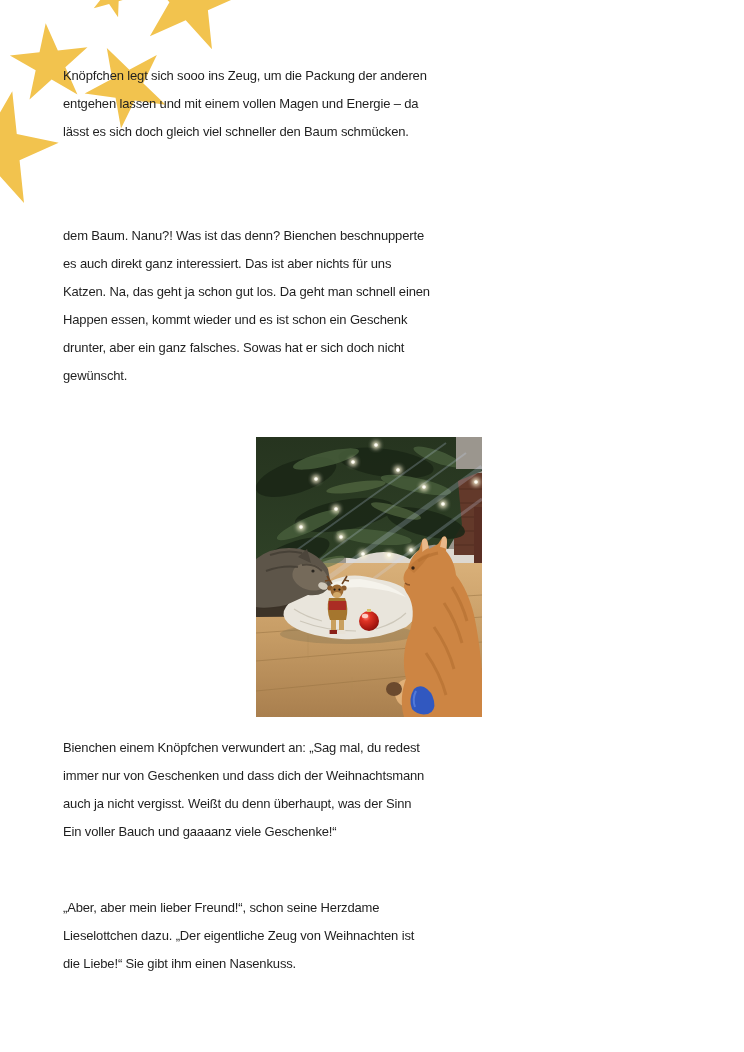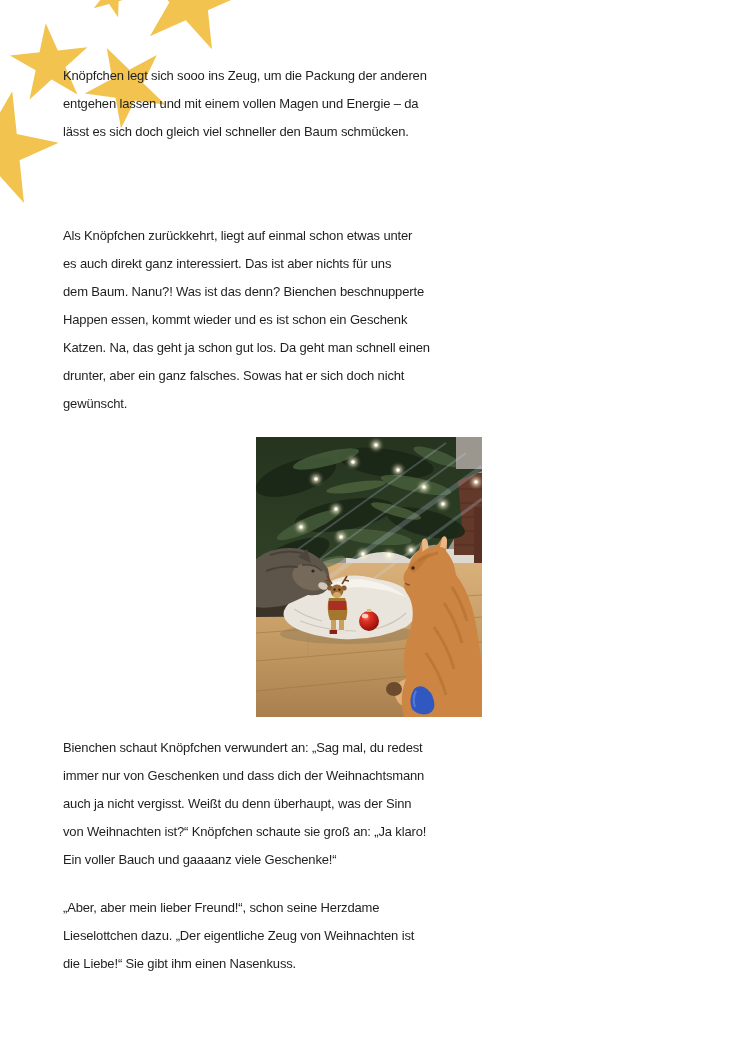--- a/index.html
+++ b/index.html
@@ -39,33 +39,31 @@
       <polygon transform="translate(0,149) rotate(12) scale(59)" points="0,-1 0.225,-0.309 0.951,-0.309 0.364,0.118 0.588,0.809 0,0.382 -0.588,0.809 -0.364,0.118 -0.951,-0.309 -0.225,-0.309"></polygon>
     </g>
   </svg>
 
   <div class="para" style="top:62px">
       <div class="text-line">Knöpfchen legt sich sooo ins Zeug, um die Packung der anderen</div>
       <div class="text-line">entgehen lassen und mit einem vollen Magen und Energie – da</div>
       <div class="text-line">lässt es sich doch gleich viel schneller den Baum schmücken.</div>
     </div>
   <div class="para" style="top:222px">
-      <div class="text-line">Als Knöpfchen zurückkehrt, liegt auf einmal schon etwas unter</div>
+      <div class="text-line">dem Baum. Nanu?! Was ist das denn? Bienchen beschnupperte</div>
       <div class="text-line">es auch direkt ganz interessiert. Das ist aber nichts für uns</div>
-      <div class="text-line">dem Baum. Nanu?! Was ist das denn? Bienchen beschnupperte</div>
+      <div class="text-line">Katzen. Na, das geht ja schon gut los. Da geht man schnell einen</div>
       <div class="text-line">Happen essen, kommt wieder und es ist schon ein Geschenk</div>
-      <div class="text-line">Katzen. Na, das geht ja schon gut los. Da geht man schnell einen</div>
       <div class="text-line">drunter, aber ein ganz falsches. Sowas hat er sich doch nicht</div>
       <div class="text-line">gewünscht.</div>
     </div>
   <div class="para" style="top:734px">
-      <div class="text-line">Bienchen schaut Knöpfchen verwundert an: „Sag mal, du redest</div>
+      <div class="text-line">Bienchen einem Knöpfchen verwundert an: „Sag mal, du redest</div>
       <div class="text-line">immer nur von Geschenken und dass dich der Weihnachtsmann</div>
       <div class="text-line">auch ja nicht vergisst. Weißt du denn überhaupt, was der Sinn</div>
-      <div class="text-line">von Weihnachten ist?“ Knöpfchen schaute sie groß an: „Ja klaro!</div>
       <div class="text-line">Ein voller Bauch und gaaaanz viele Geschenke!“</div>
     </div>
   <div class="para" style="top:894px">
       <div class="text-line">„Aber, aber mein lieber Freund!“, schon seine Herzdame</div>
       <div class="text-line">Lieselottchen dazu. „Der eigentliche Zeug von Weihnachten ist</div>
       <div class="text-line">die Liebe!“ Sie gibt ihm einen Nasenkuss.</div>
     </div>
 
   <figure class="photo-frame" style="margin:0">
     <svg width="226" height="280" viewBox="0 0 226 280" aria-hidden="true">

